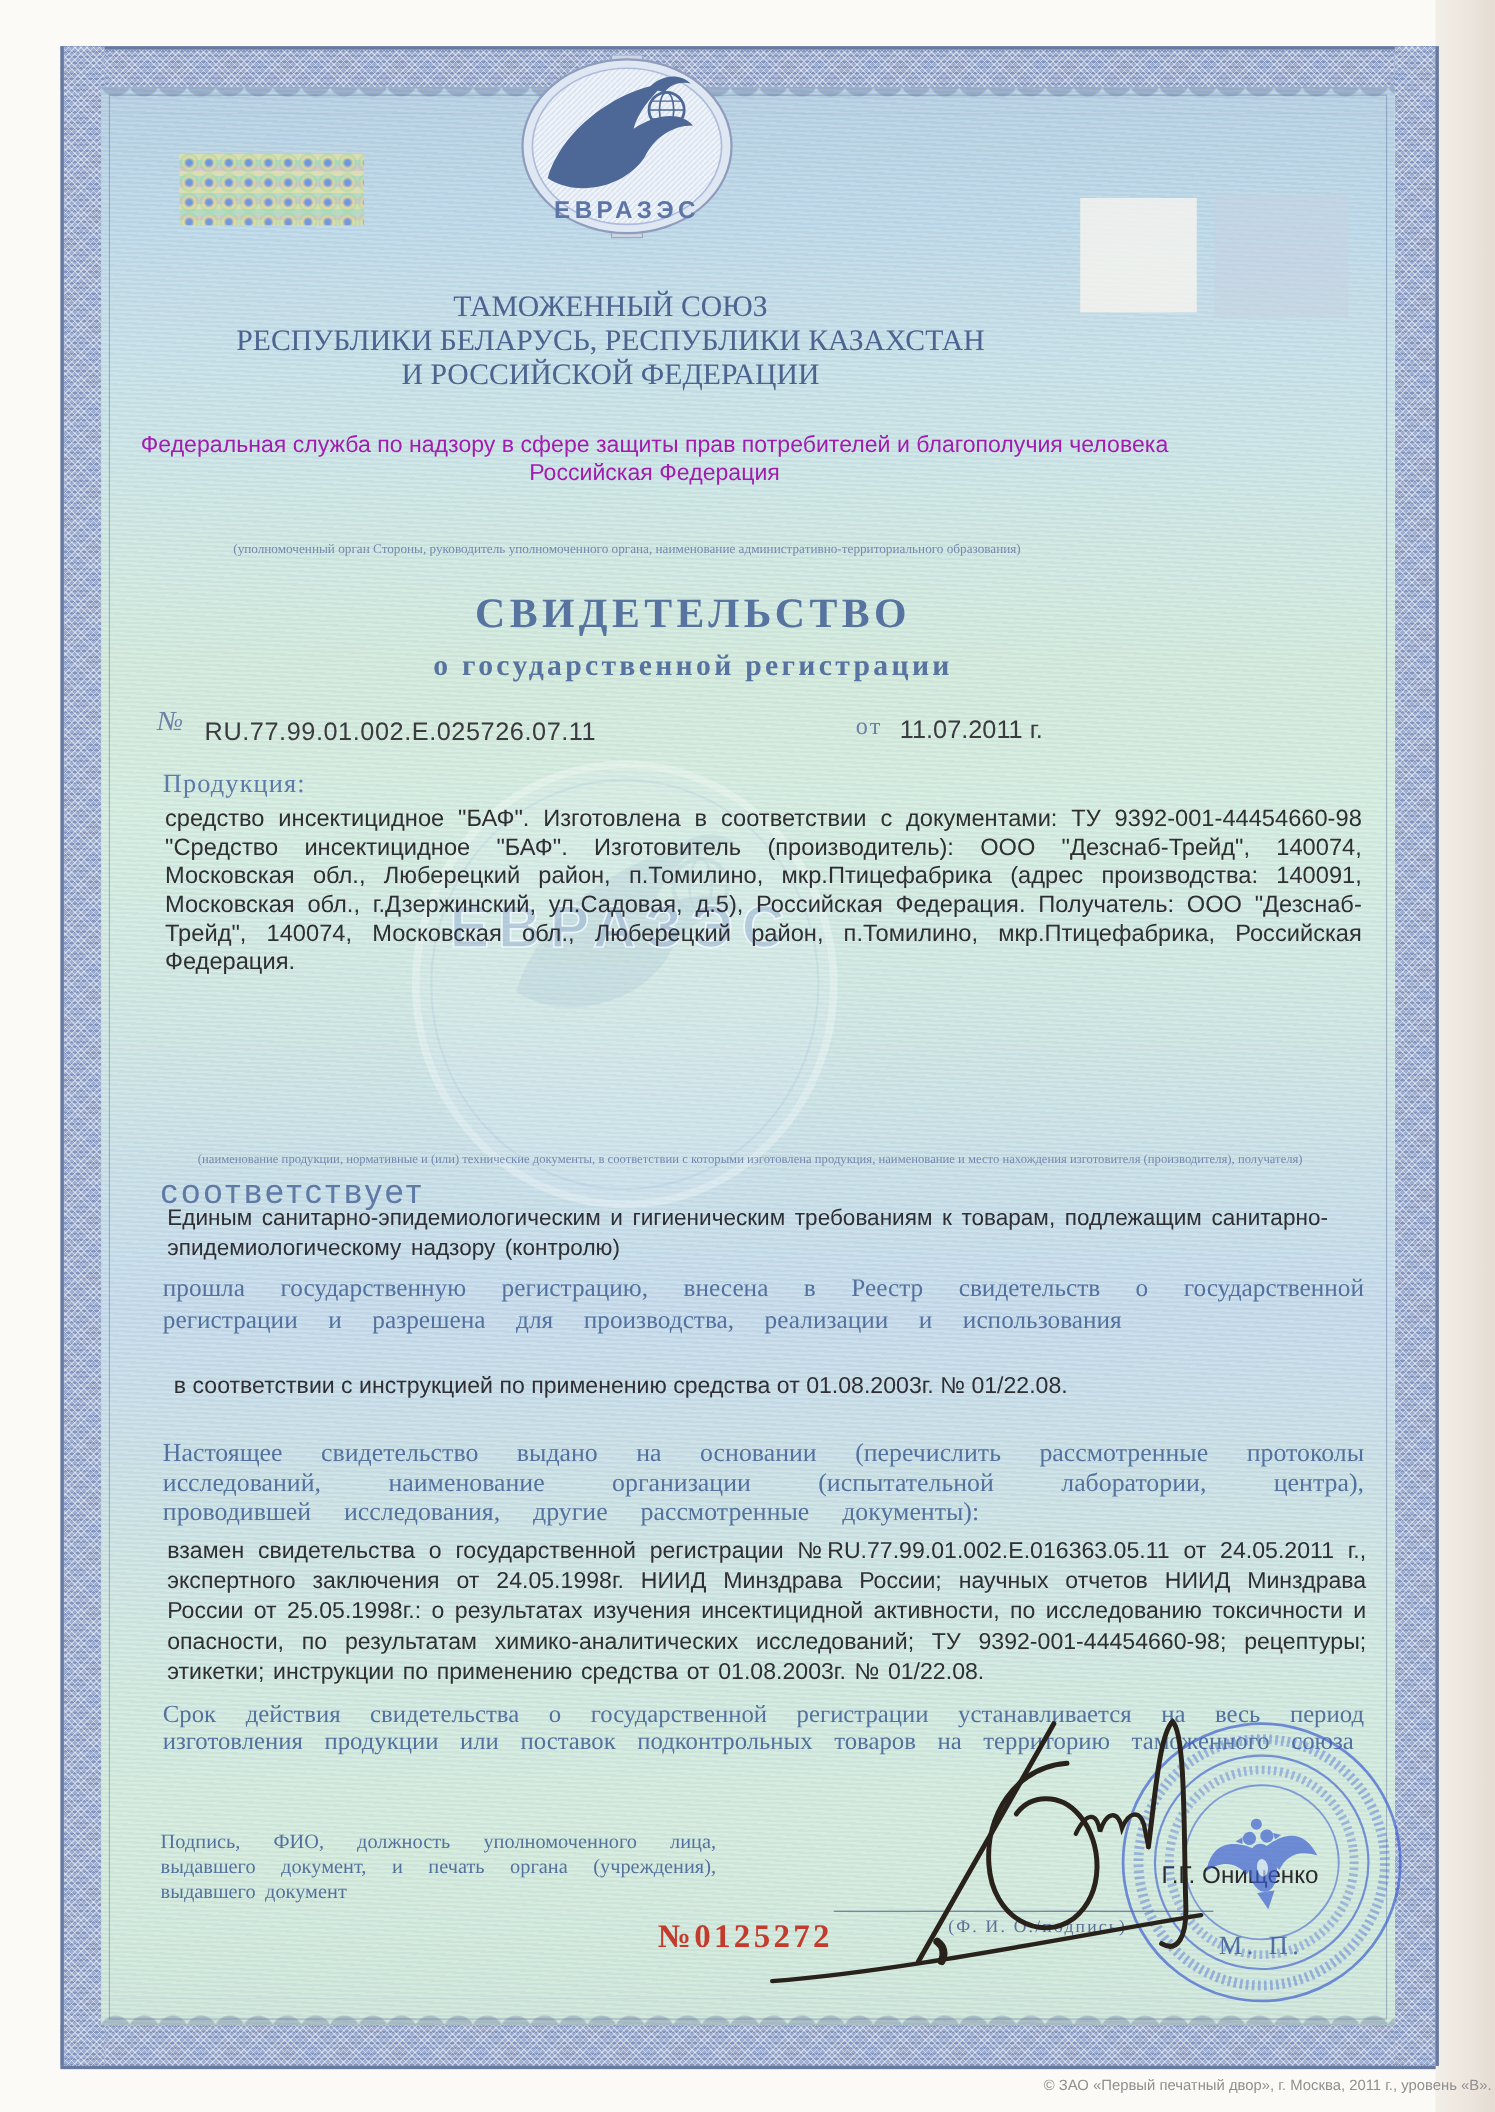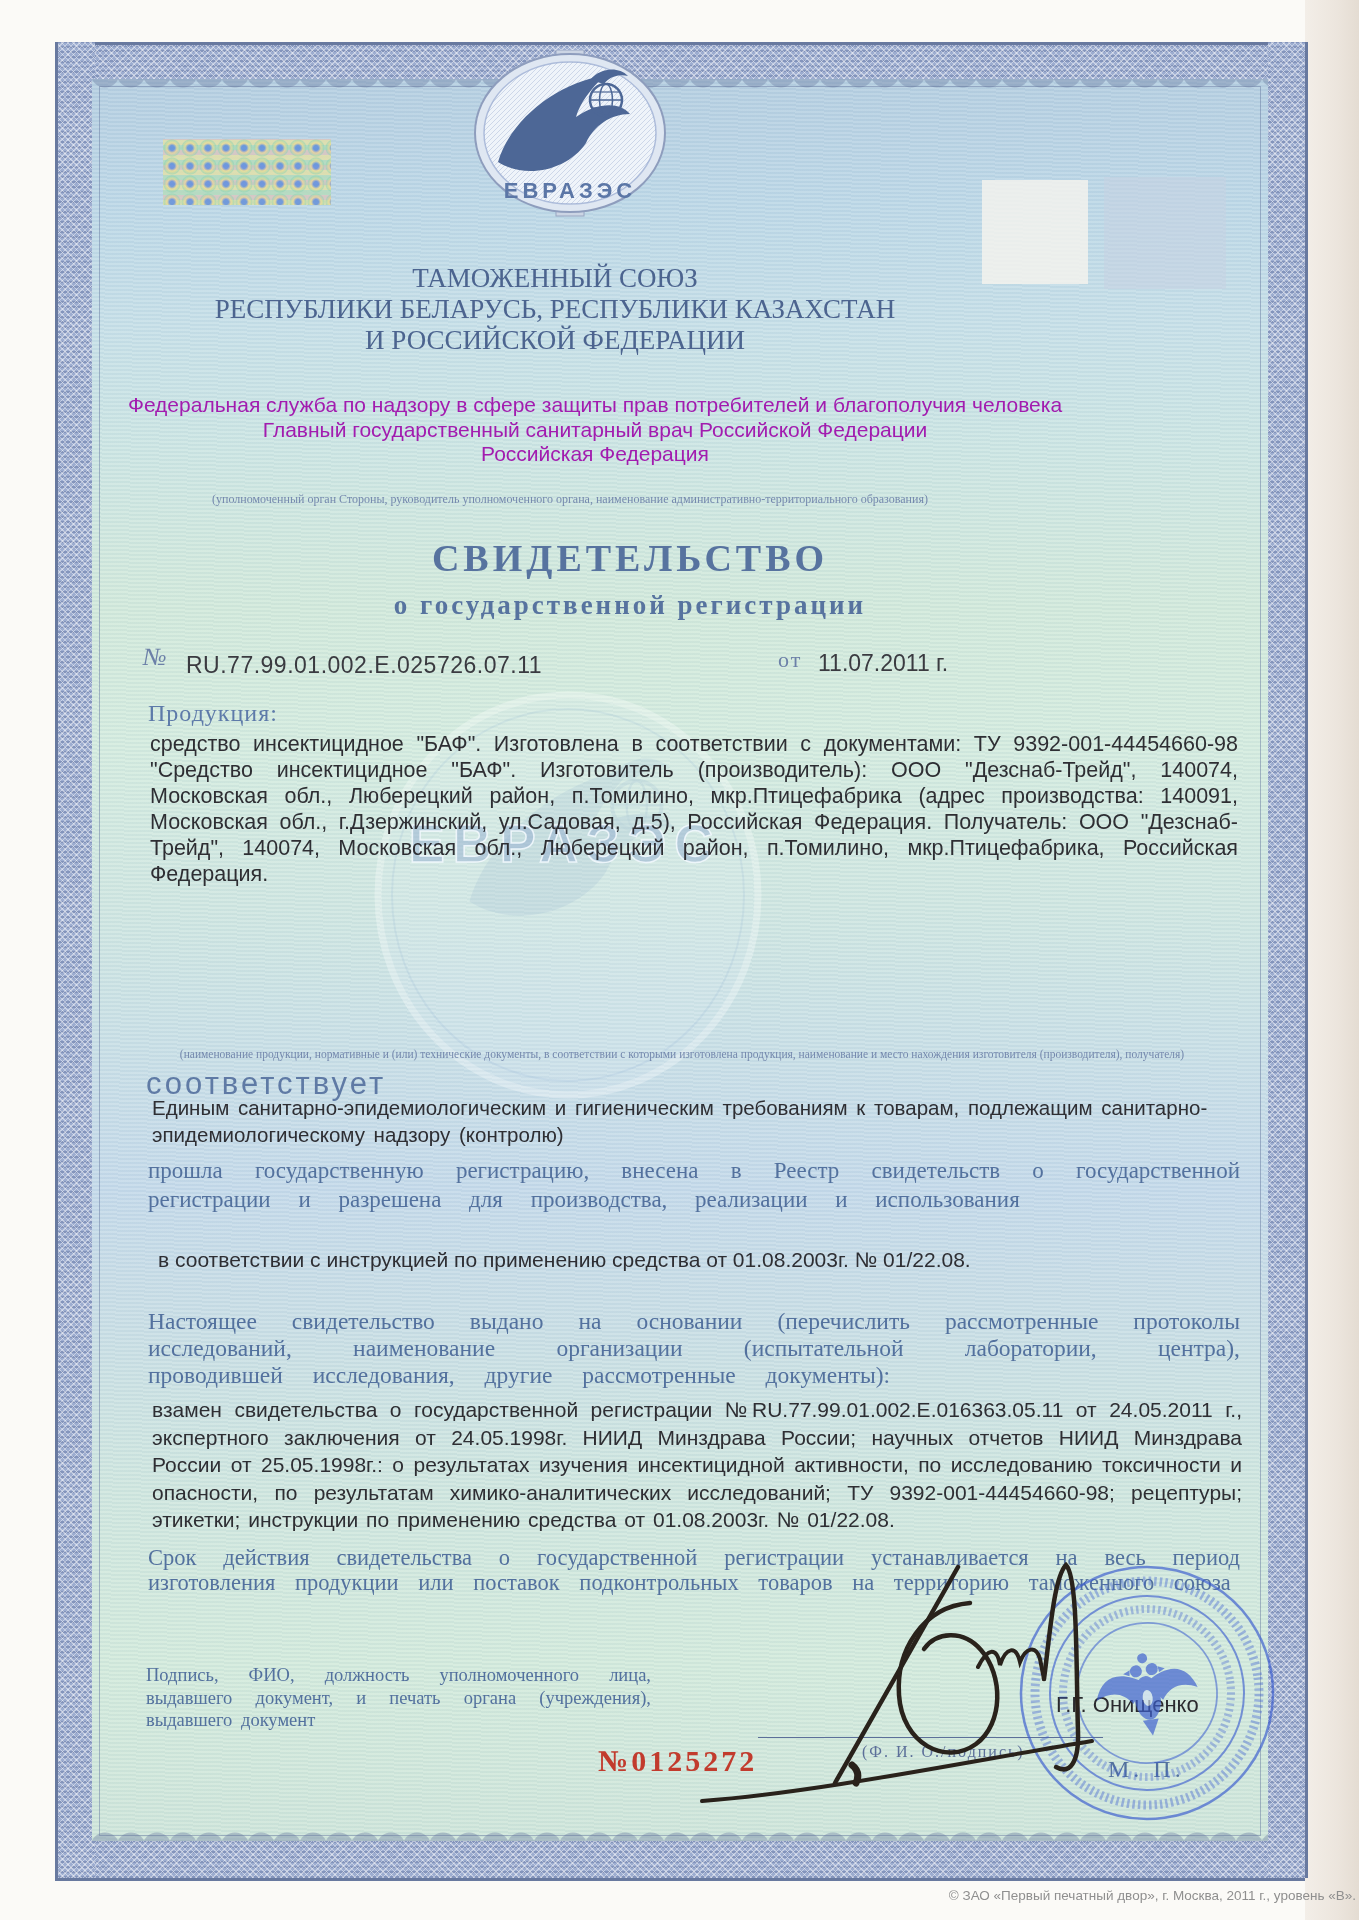--- a/index.html
+++ b/index.html
@@ -176,21 +176,20 @@
 </div>
 <div class="emblem-label">ЕВРАЗЭС</div>
 
 <div class="h-union">
   <div>ТАМОЖЕННЫЙ СОЮЗ</div>
   <div>РЕСПУБЛИКИ БЕЛАРУСЬ, РЕСПУБЛИКИ КАЗАХСТАН</div>
   <div>И РОССИЙСКОЙ ФЕДЕРАЦИИ</div>
 </div>
 <div class="h-auth">
   <div>Федеральная служба по надзору в сфере защиты прав потребителей и благополучия человека</div>
-  <div>Главный государственный санитарный врач Российской Федерации</div>
   <div>Российская Федерация</div>
 </div>
 <div class="h-auth-cap">(уполномоченный орган Стороны, руководитель уполномоченного органа, наименование административно-территориального образования)</div>
 
 <div class="title">СВИДЕТЕЛЬСТВО</div>
 <div class="subtitle">о государственной регистрации</div>
 
 <div class="no-label">№</div>
 <div class="no-value">RU.77.99.01.002.Е.025726.07.11</div>
 <div class="date-label">от</div>

